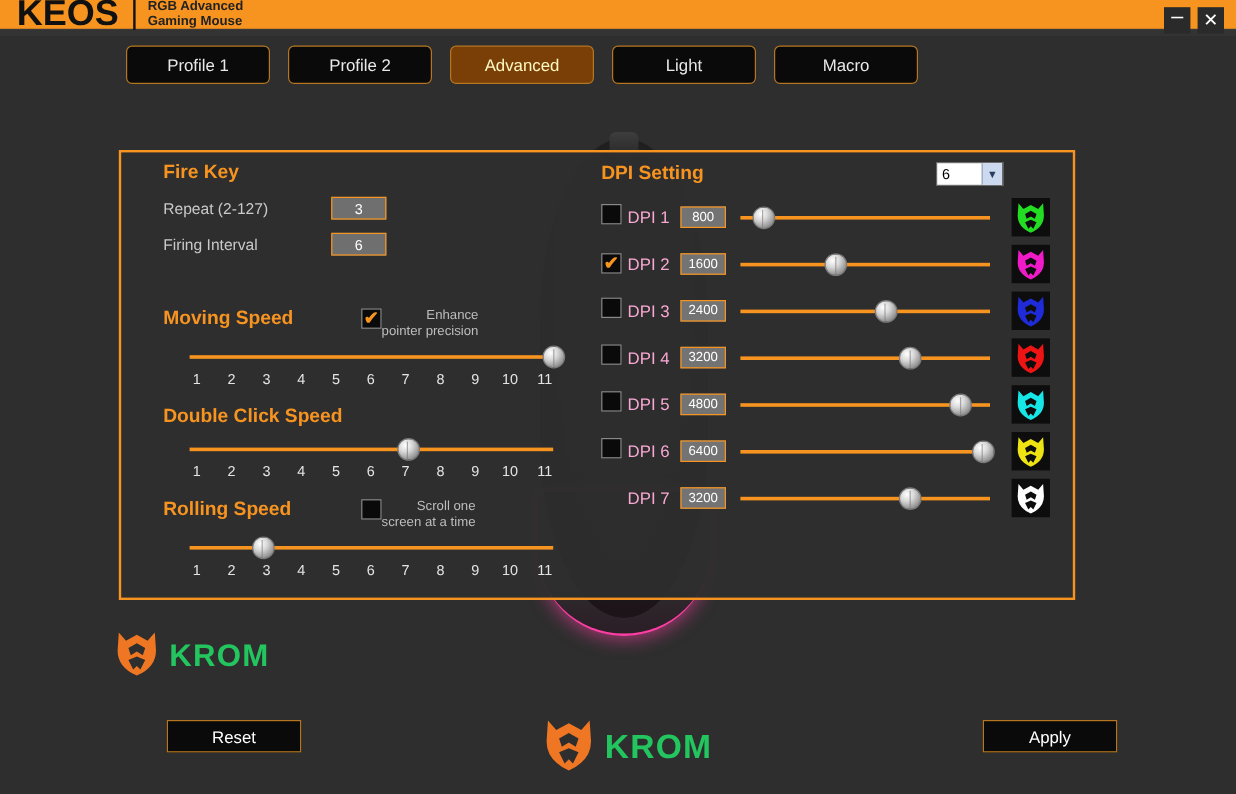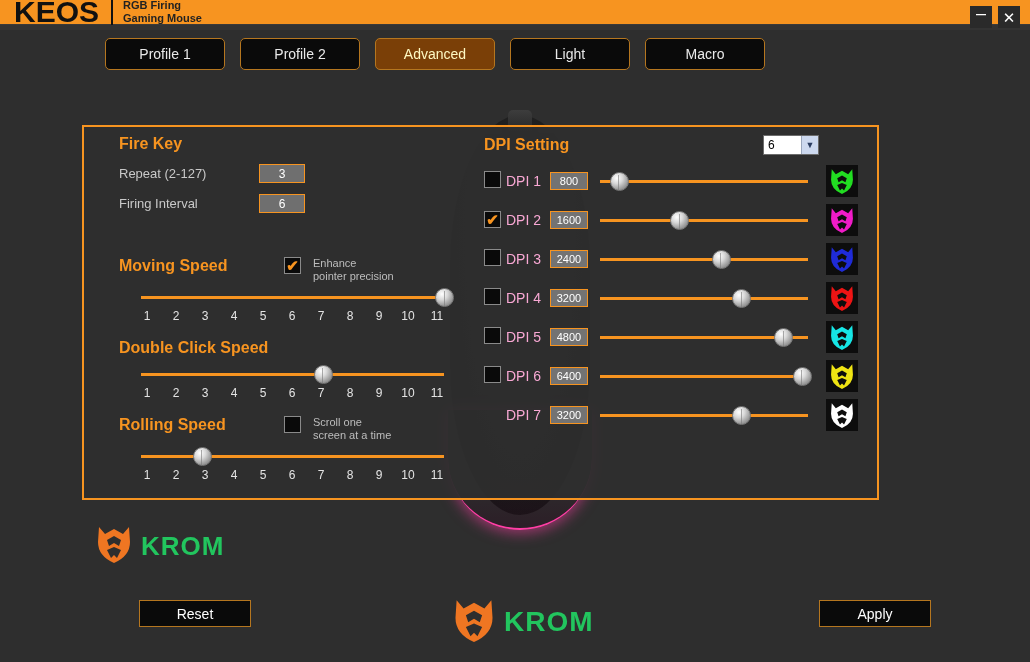--- a/index.html
+++ b/index.html
@@ -148,21 +148,21 @@
     top: 18px;
     width: 22px;
     height: 5px;
     background: #2d2d2d;
     border-radius: 3px;
   }
 
   
   .panel {
     position: absolute;
-    left: 82px;
+    left: 99px;
     top: 125px;
     width: 797px;
     height: 375px;
     border: 2px solid #f79420;
     background: rgba(46,46,46,0.93);
     z-index: 10;
   }
   .panel-inner { position: relative; width: 100%; height: 100%; }
 
   .col-left { position: absolute; left: 35px; top: 8px; width: 330px; }
@@ -215,21 +215,22 @@
     font-size: 15px;
     line-height: 15px;
     font-weight: bold;
     display: none;
   }
   .cb.on .tick { display: block; }
   .cb-text {
     color: #bdbdbd;
     font-size: 11px;
     line-height: 12.5px;
-    margin-left: 12px;
+    margin-left: 0;
+    text-align: right;
   }
 
   
   .sp-head {
     display: flex;
     align-items: flex-start;
     justify-content: space-between;
     margin-top: 18px;
   }
   .slider {
@@ -411,21 +412,21 @@
   .btn-reset { left: 139px; }
   .btn-apply { left: 819px; }
 </style>
 </head>
 <body>
 
 <div class="titlebar">
   <div class="brand-keos">KEOS</div>
   <div class="brand-divider"></div>
   <div>
-    <div class="brand-sub">RGB Firing</div>
+    <div class="brand-sub">RGB Advanced</div>
     <div class="brand-sub">Gaming Mouse</div>
   </div>
   <div class="winbtns">
     <div class="winbtn min">–</div>
     <div class="winbtn">✕</div>
   </div>
 </div>
 <div class="titlebar-shadow"></div>
 
 <div class="tabs" id="tabbar">

